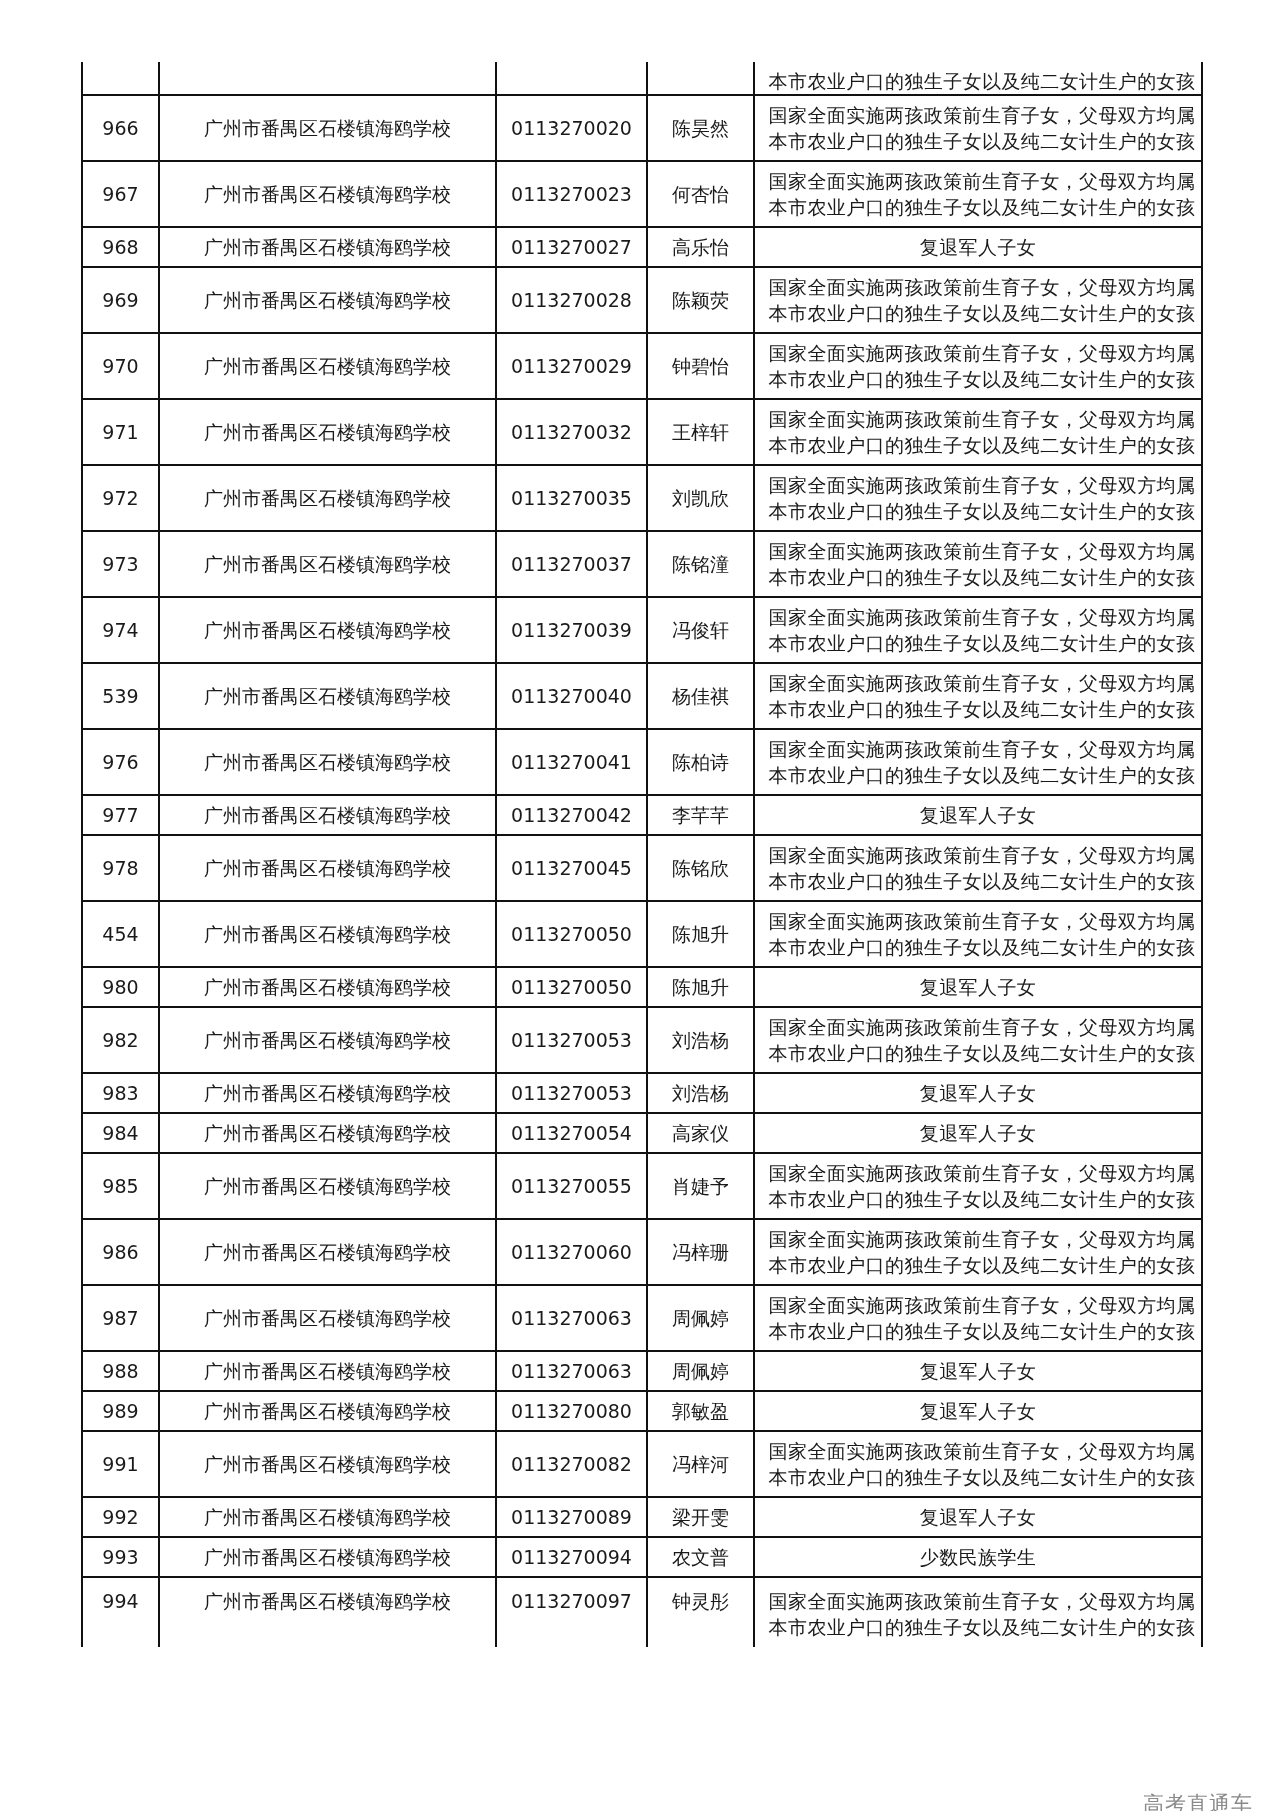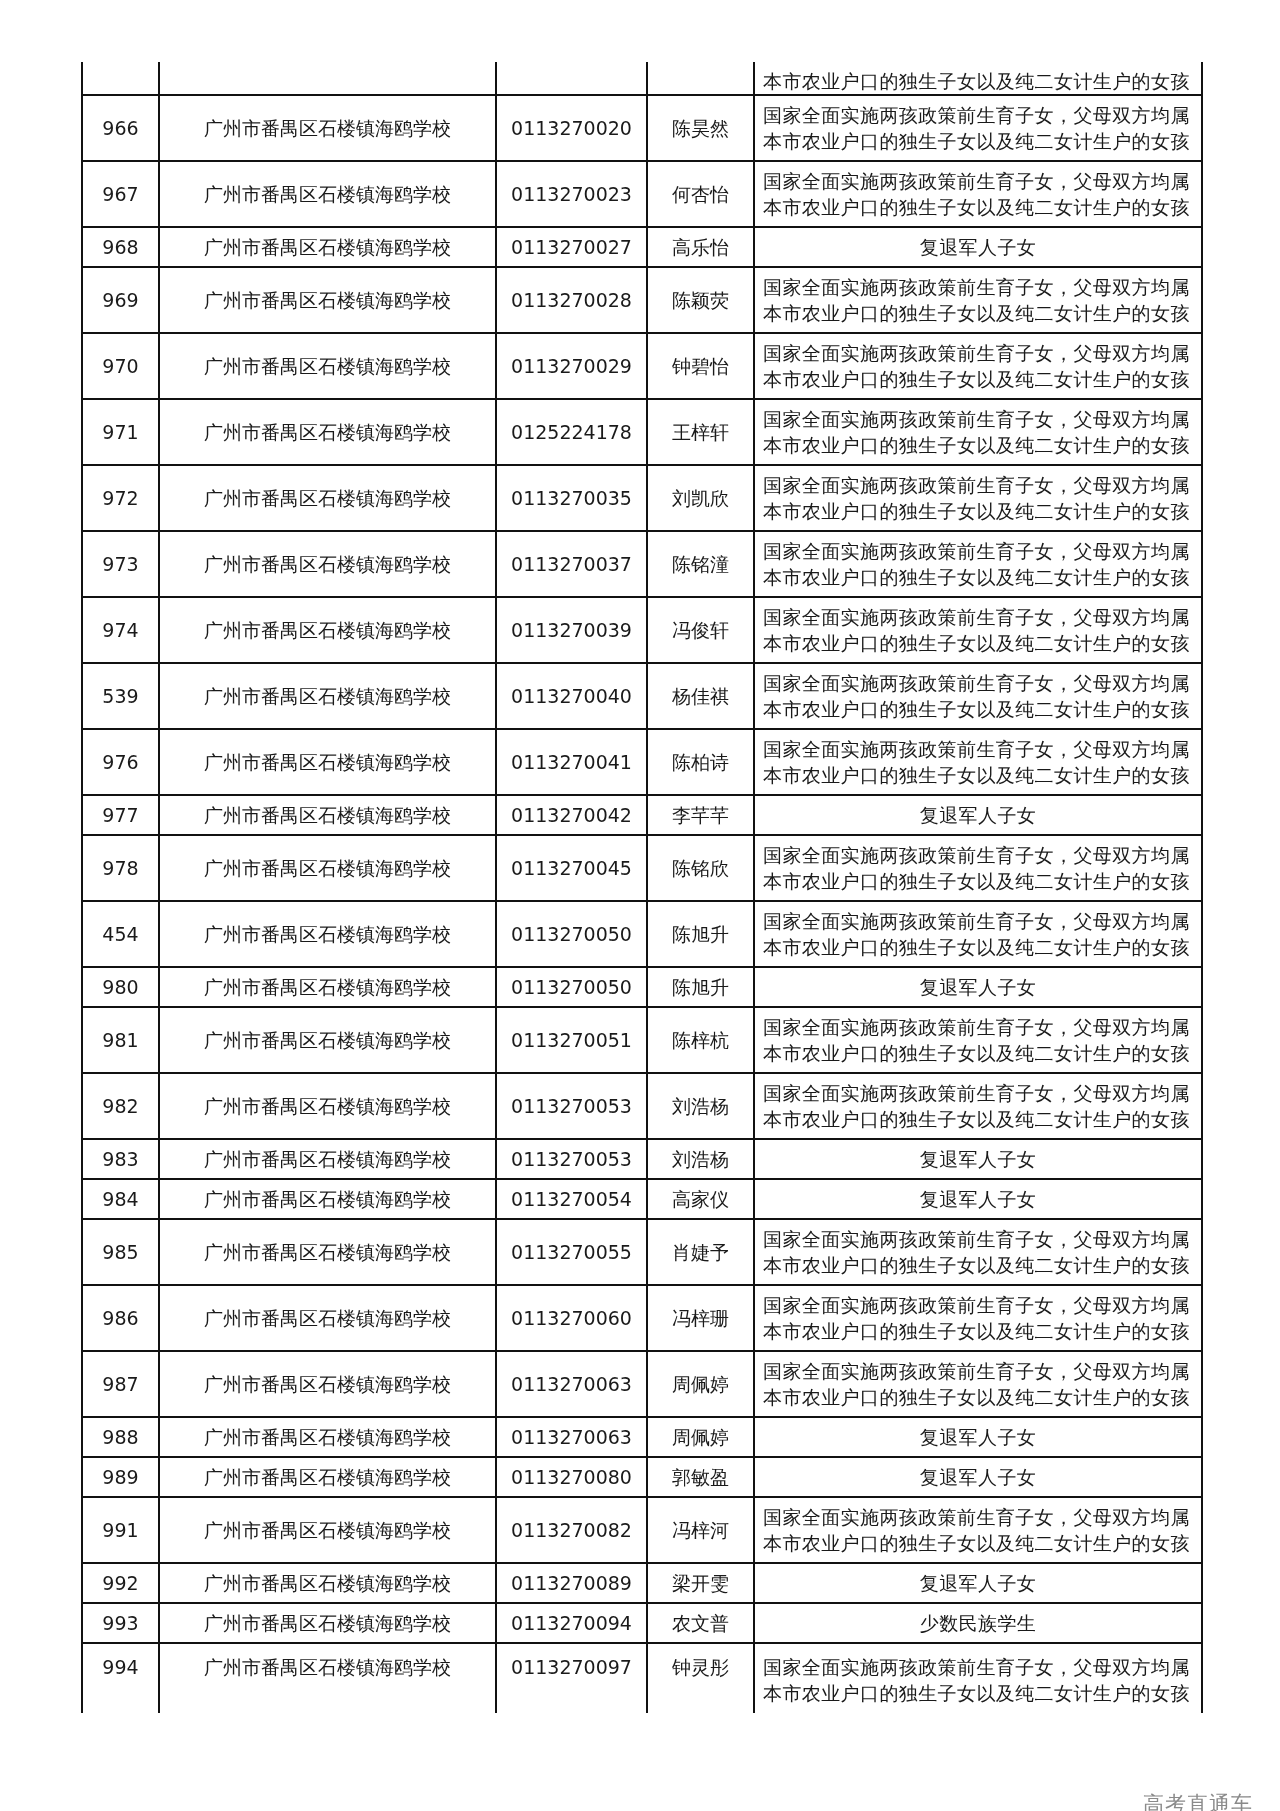--- a/index.html
+++ b/index.html
@@ -14,21 +14,21 @@
   table.roster col.c-no { width: 77px; }
   table.roster col.c-school { width: 337px; }
   table.roster col.c-id { width: 151px; }
   table.roster col.c-name { width: 107px; }
   table.roster col.c-cat { width: 448px; }
   tr.partial td { height: 32px; vertical-align: bottom; }
   tr.tall td { height: 64px; }
   tr.short td { height: 38px; border-radius: 12px; }
   tr.cut td { height: 59px; border-bottom: none; vertical-align: top; padding-top: 10px; }
   td.cat { font-size: 19px; letter-spacing: 0.4px; }
-  td.cat.two { text-align: left; padding-left: 8px; }
+  td.cat.two { text-align: center; padding-left: 8px; }
   .line { display: block; white-space: nowrap; }
   .watermark { position: absolute; left: 1143px; top: 1758px; font-size: 21px;
                color: #8a8a8a; letter-spacing: 1px; margin-top: 32px; }
 </style>
 </head>
 <body>
 
 <div class="page">
   <table class="roster">
     <colgroup>
@@ -97,21 +97,21 @@
         <td>钟碧怡</td>
         <td class="cat two">
             <span class="line">国家全面实施两孩政策前生育子女，父母双方均属</span>
             <span class="line">本市农业户口的独生子女以及纯二女计生户的女孩</span>
           </td>
       </tr>
 
       <tr class="tall">
         <td>971</td>
         <td>广州市番禺区石楼镇海鸥学校</td>
-        <td>0125224178</td>
+        <td>0113270032</td>
         <td>王梓轩</td>
         <td class="cat two">
             <span class="line">国家全面实施两孩政策前生育子女，父母双方均属</span>
             <span class="line">本市农业户口的独生子女以及纯二女计生户的女孩</span>
           </td>
       </tr>
 
       <tr class="tall">
         <td>972</td>
         <td>广州市番禺区石楼镇海鸥学校</td>
@@ -198,30 +198,20 @@
       </tr>
 
       <tr class="short">
         <td>980</td>
         <td>广州市番禺区石楼镇海鸥学校</td>
         <td>0113270050</td>
         <td>陈旭升</td>
         <td class="cat">复退军人子女</td>
       </tr>
 
-      <tr class="tall">
-        <td>981</td>
-        <td>广州市番禺区石楼镇海鸥学校</td>
-        <td>0113270051</td>
-        <td>陈梓杭</td>
-        <td class="cat two">
-            <span class="line">国家全面实施两孩政策前生育子女，父母双方均属</span>
-            <span class="line">本市农业户口的独生子女以及纯二女计生户的女孩</span>
-          </td>
-      </tr>
 
       <tr class="tall">
         <td>982</td>
         <td>广州市番禺区石楼镇海鸥学校</td>
         <td>0113270053</td>
         <td>刘浩杨</td>
         <td class="cat two">
             <span class="line">国家全面实施两孩政策前生育子女，父母双方均属</span>
             <span class="line">本市农业户口的独生子女以及纯二女计生户的女孩</span>
           </td>

